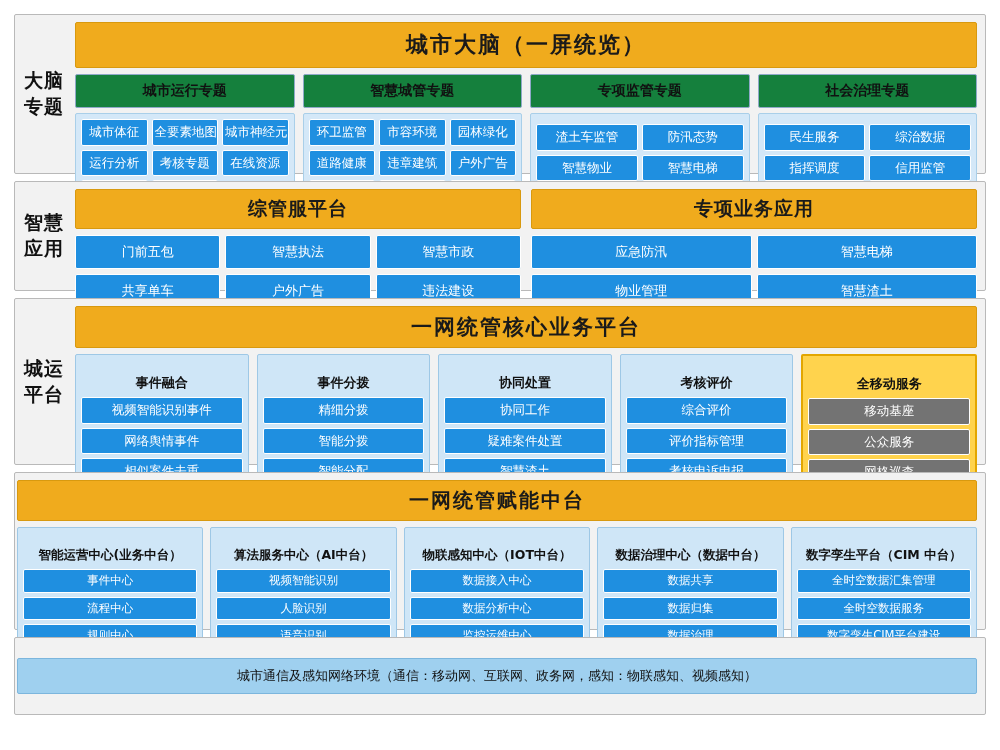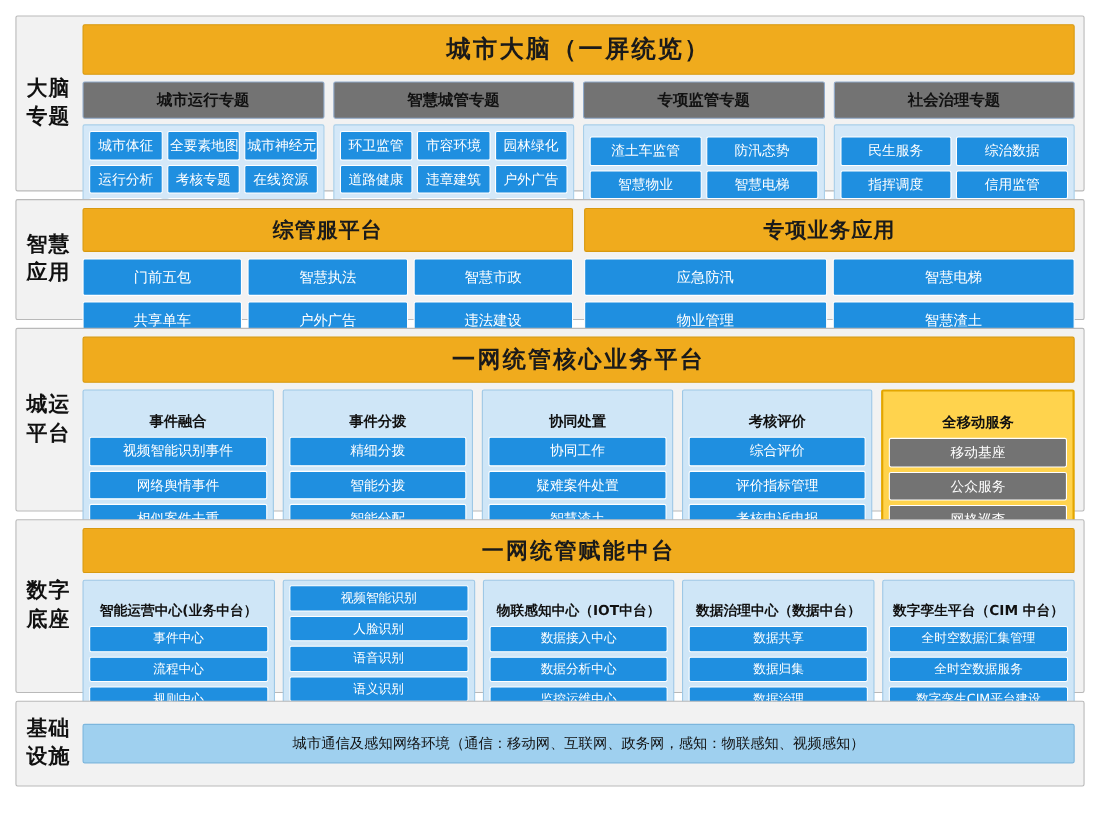--- a/index.html
+++ b/index.html
@@ -100,21 +100,21 @@
     display: flex;
     gap: 8px;
   }
   .brain-col {
     flex: 1;
     display: flex;
     flex-direction: column;
     gap: 5px;
   }
   .brain-col-head {
-    background: #737373;
+    background: #15803d;
     border: 1px solid #8fa9c9;
     text-align: center;
     font-size: 14px;
     font-weight: bold;
     padding: 7px 0;
     color: #111;
     border-radius: 2px;
   }
   .brain-col-body {
     background: #d4e8f8;
@@ -367,39 +367,36 @@
             <div class="chip gold">网格巡查</div>
             <div class="chip gold">移动处置</div>
           </div>
         </div>
 
       </div>
     </div>
   </div>
 
   <div class="band" style="height:158px;">
-    <div class="band-label">
-      <span>数字</span>
-      <span>底座</span>
-    </div>
     <div class="band-body">
       <div class="plat-title" style="font-size:20px;">一网统管赋能中台</div>
       <div class="mid-cols" style="flex:1;">
 
         <div class="mid-col">
           <div class="panel-title">智能运营中心(业务中台）</div>
           <div class="mid-items">
             <div class="chip">事件中心</div>
             <div class="chip">流程中心</div>
             <div class="chip">规则中心</div>
             <div class="chip">资源中心</div>
           </div>
         </div>
 
         <div class="mid-col">
+          <div class="panel-title">算法服务中心（AI中台）</div>
           <div class="mid-items">
             <div class="chip">视频智能识别</div>
             <div class="chip">人脸识别</div>
             <div class="chip">语音识别</div>
             <div class="chip">语义识别</div>
           </div>
         </div>
 
         <div class="mid-col">
           <div class="panel-title">物联感知中心（IOT中台）</div>
@@ -429,24 +426,20 @@
             <div class="chip">数字孪生CIM平台建设</div>
             <div class="chip">数字孪生平台系统模块</div>
           </div>
         </div>
 
       </div>
     </div>
   </div>
 
   <div class="band" style="height:78px;">
-    <div class="band-label">
-      <span>基础</span>
-      <span>设施</span>
-    </div>
     <div class="band-body" style="justify-content:center;">
       <div class="infra-rows">
         <div class="infra-row">城市通信及感知网络环境（通信：移动网、互联网、政务网，感知：物联感知、视频感知）</div>
       </div>
     </div>
   </div>
 
 </div>
 
 </body></html>

